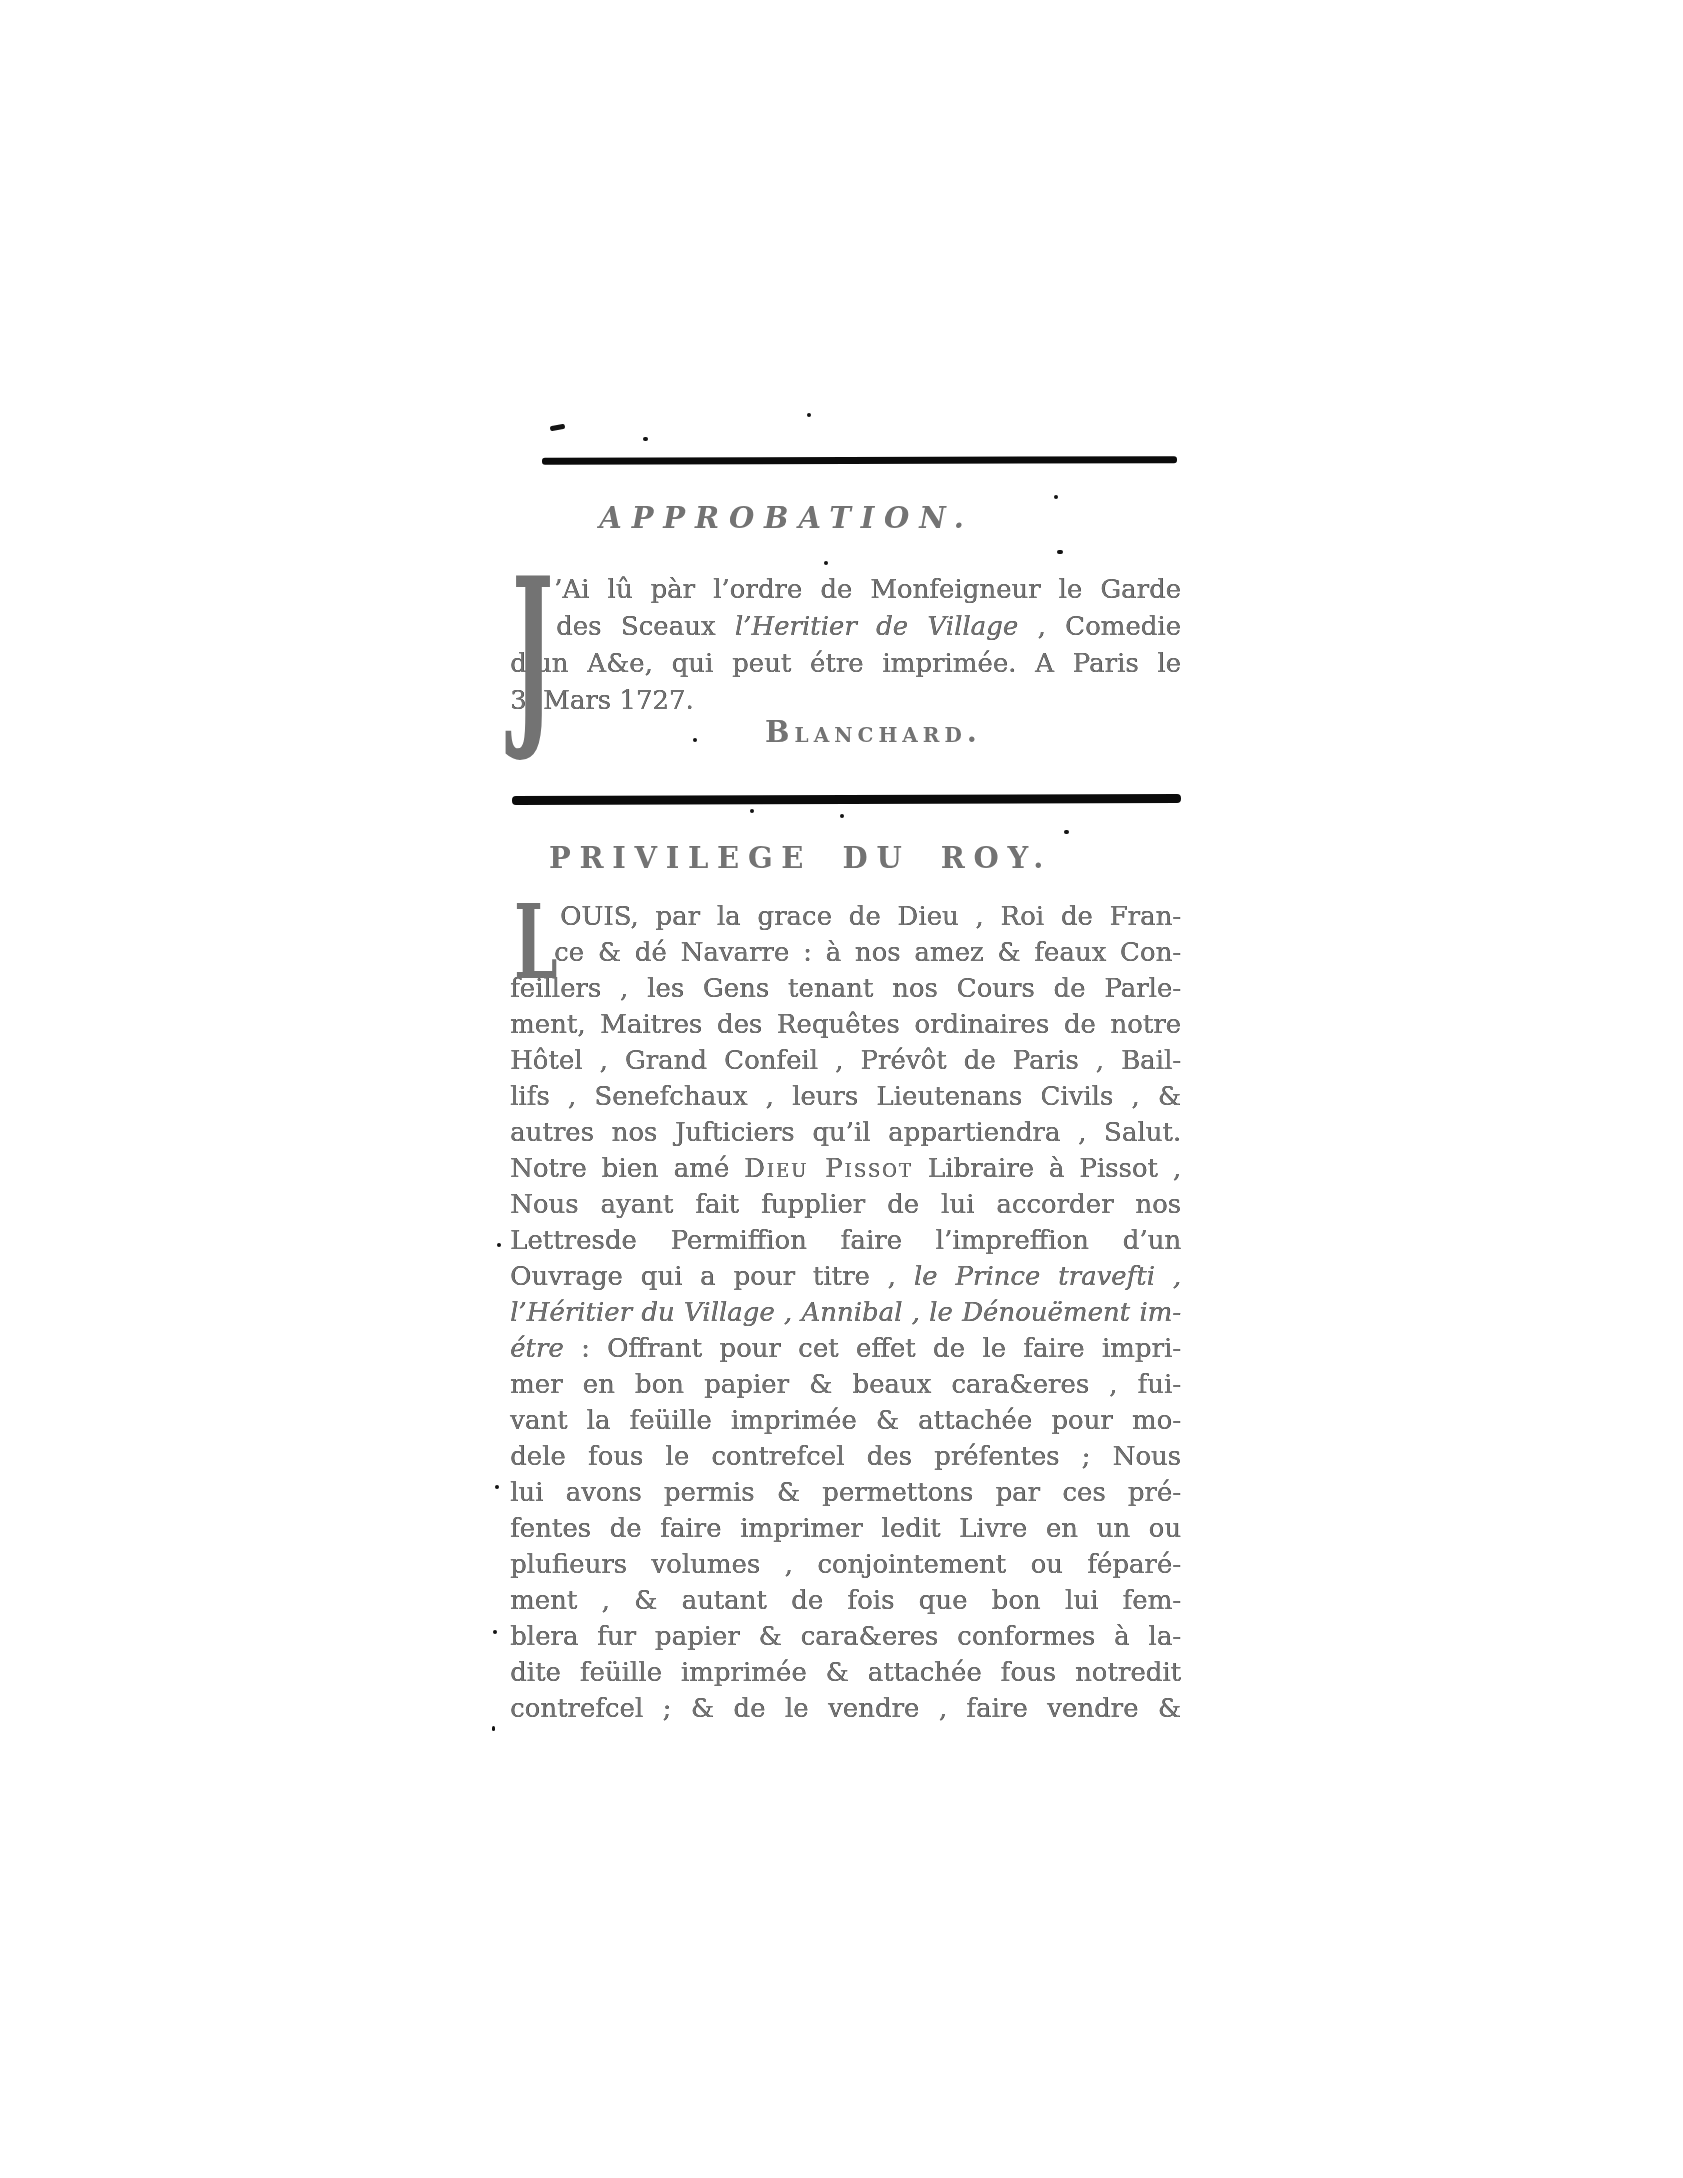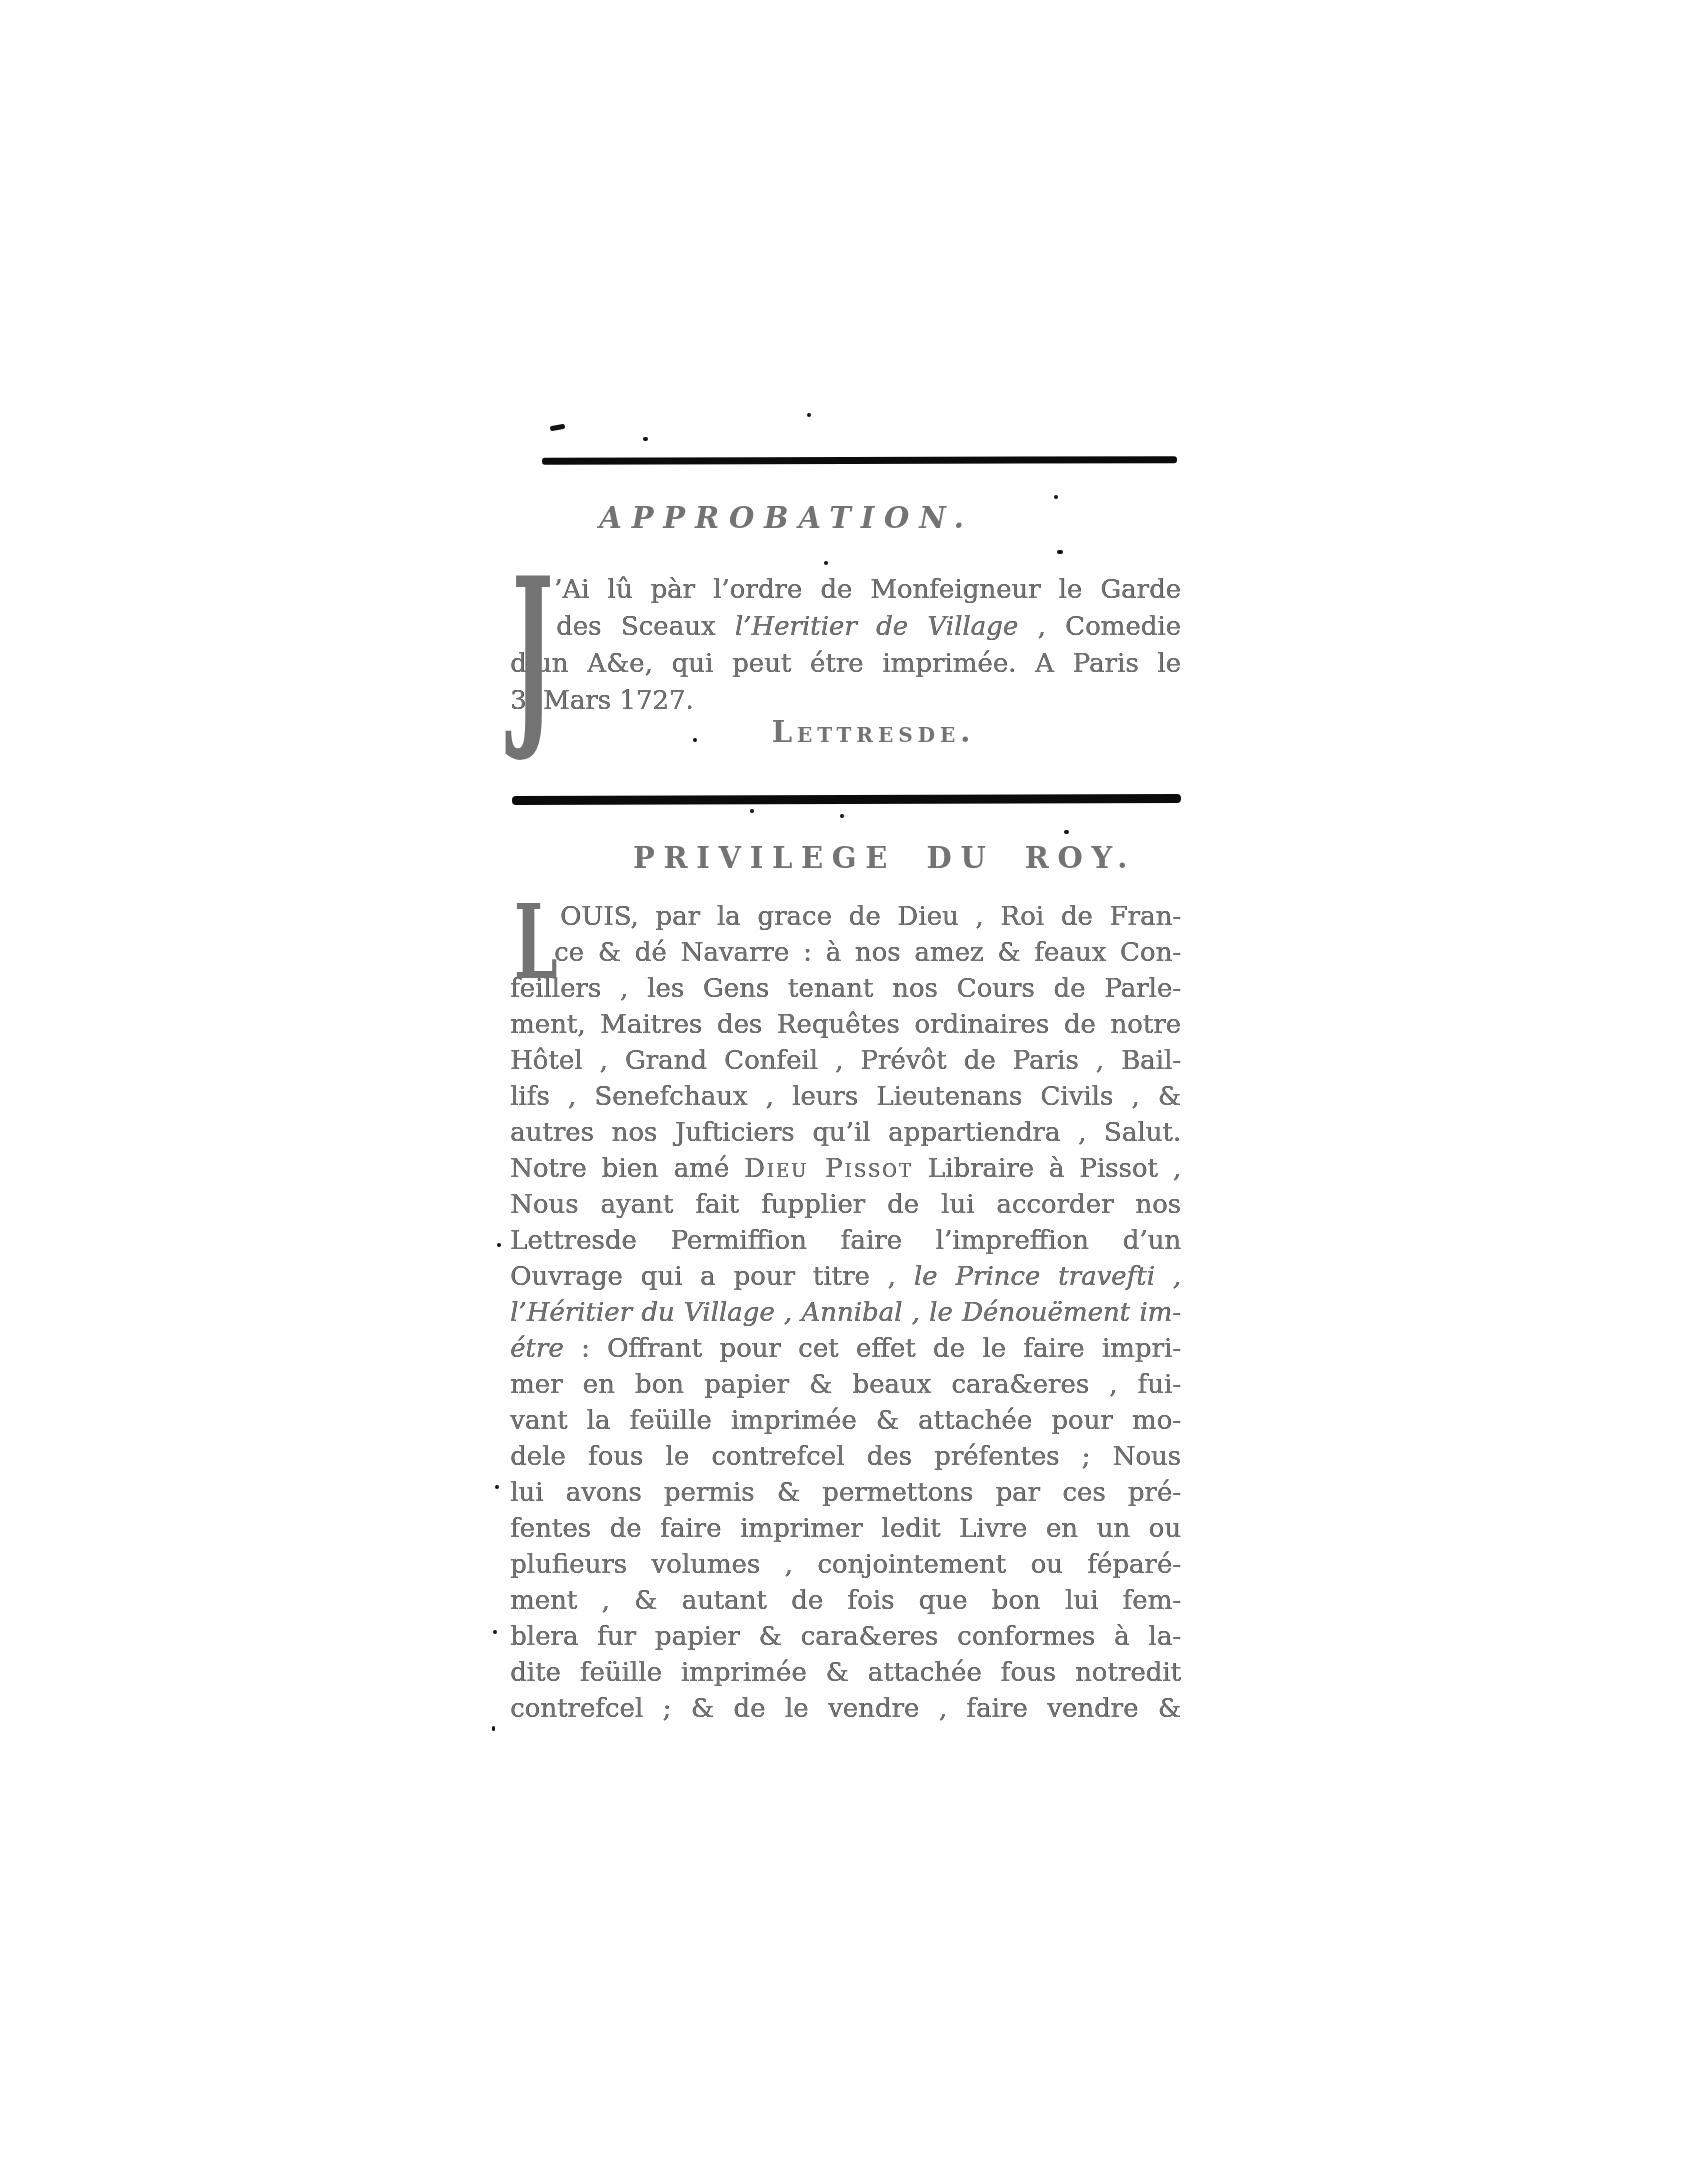--- a/index.html
+++ b/index.html
@@ -16,21 +16,21 @@
   .rule1{left:32px;top:457px;width:635px;height:7px;transform:rotate(-0.15deg);}
   .rule2{left:2px;top:795px;width:669px;height:9px;transform:rotate(-0.18deg);border-radius:4px;}
   .h1{
     position:absolute;top:501px;left:0;width:100%;
     text-align:center;transform:translateX(-59px);
     font-style:italic;font-weight:bold;font-size:29px;
     letter-spacing:0.34em;white-space:nowrap;
   }
   .h2{
     position:absolute;top:841px;left:0;width:100%;
-    text-align:right;transform:translateX(-45px);
+    text-align:center;transform:translateX(-45px);
     font-weight:bold;font-size:29px;
     letter-spacing:0.30em;word-spacing:0.40em;white-space:nowrap;
   }
   .para{position:absolute;left:0;width:671px;font-size:26px;}
   .para1{top:571px;line-height:37px;}
   .para2{top:898px;line-height:36px;}
   .tline{
     text-align:justify;
     text-align-last:justify;
     text-justify:inter-word;
@@ -83,21 +83,21 @@
     <div class="para para1">
       <span class="dropcap dc-j">J</span>
       <div>
           <div class="tline" style="padding-left: 44px;"><span class="seg r">’Ai lû pàr l’ordre de Monfeigneur le Garde</span></div>
           <div class="tline" style="padding-left: 46px;"><span class="seg r">des Sceaux </span><span class="seg i">l’Heritier de Village</span><span class="seg r"> , Comedie</span></div>
           <div class="tline"><span class="seg r">d’un A&amp;e, qui peut étre imprimée. A Paris le</span></div>
           <div class="tline left"><span class="seg r">3. Mars 1727.</span></div>
         </div>
     </div>
 
-    <div class="signature">Lettresde.</div>
+    <div class="signature">Blanchard.</div>
 
     <div class="rule rule2"></div>
 
     <div class="h2">PRIVILEGE DU ROY.</div>
 
     <div class="para para2">
       <span class="dropcap dc-l">L</span>
       <div>
           <div class="tline" style="padding-left: 50px;"><span class="seg r">OUIS, par la grace de Dieu , Roi de Fran-</span></div>
           <div class="tline" style="padding-left: 44px;"><span class="seg r">ce &amp; dé Navarre : à nos amez &amp; feaux Con-</span></div>

